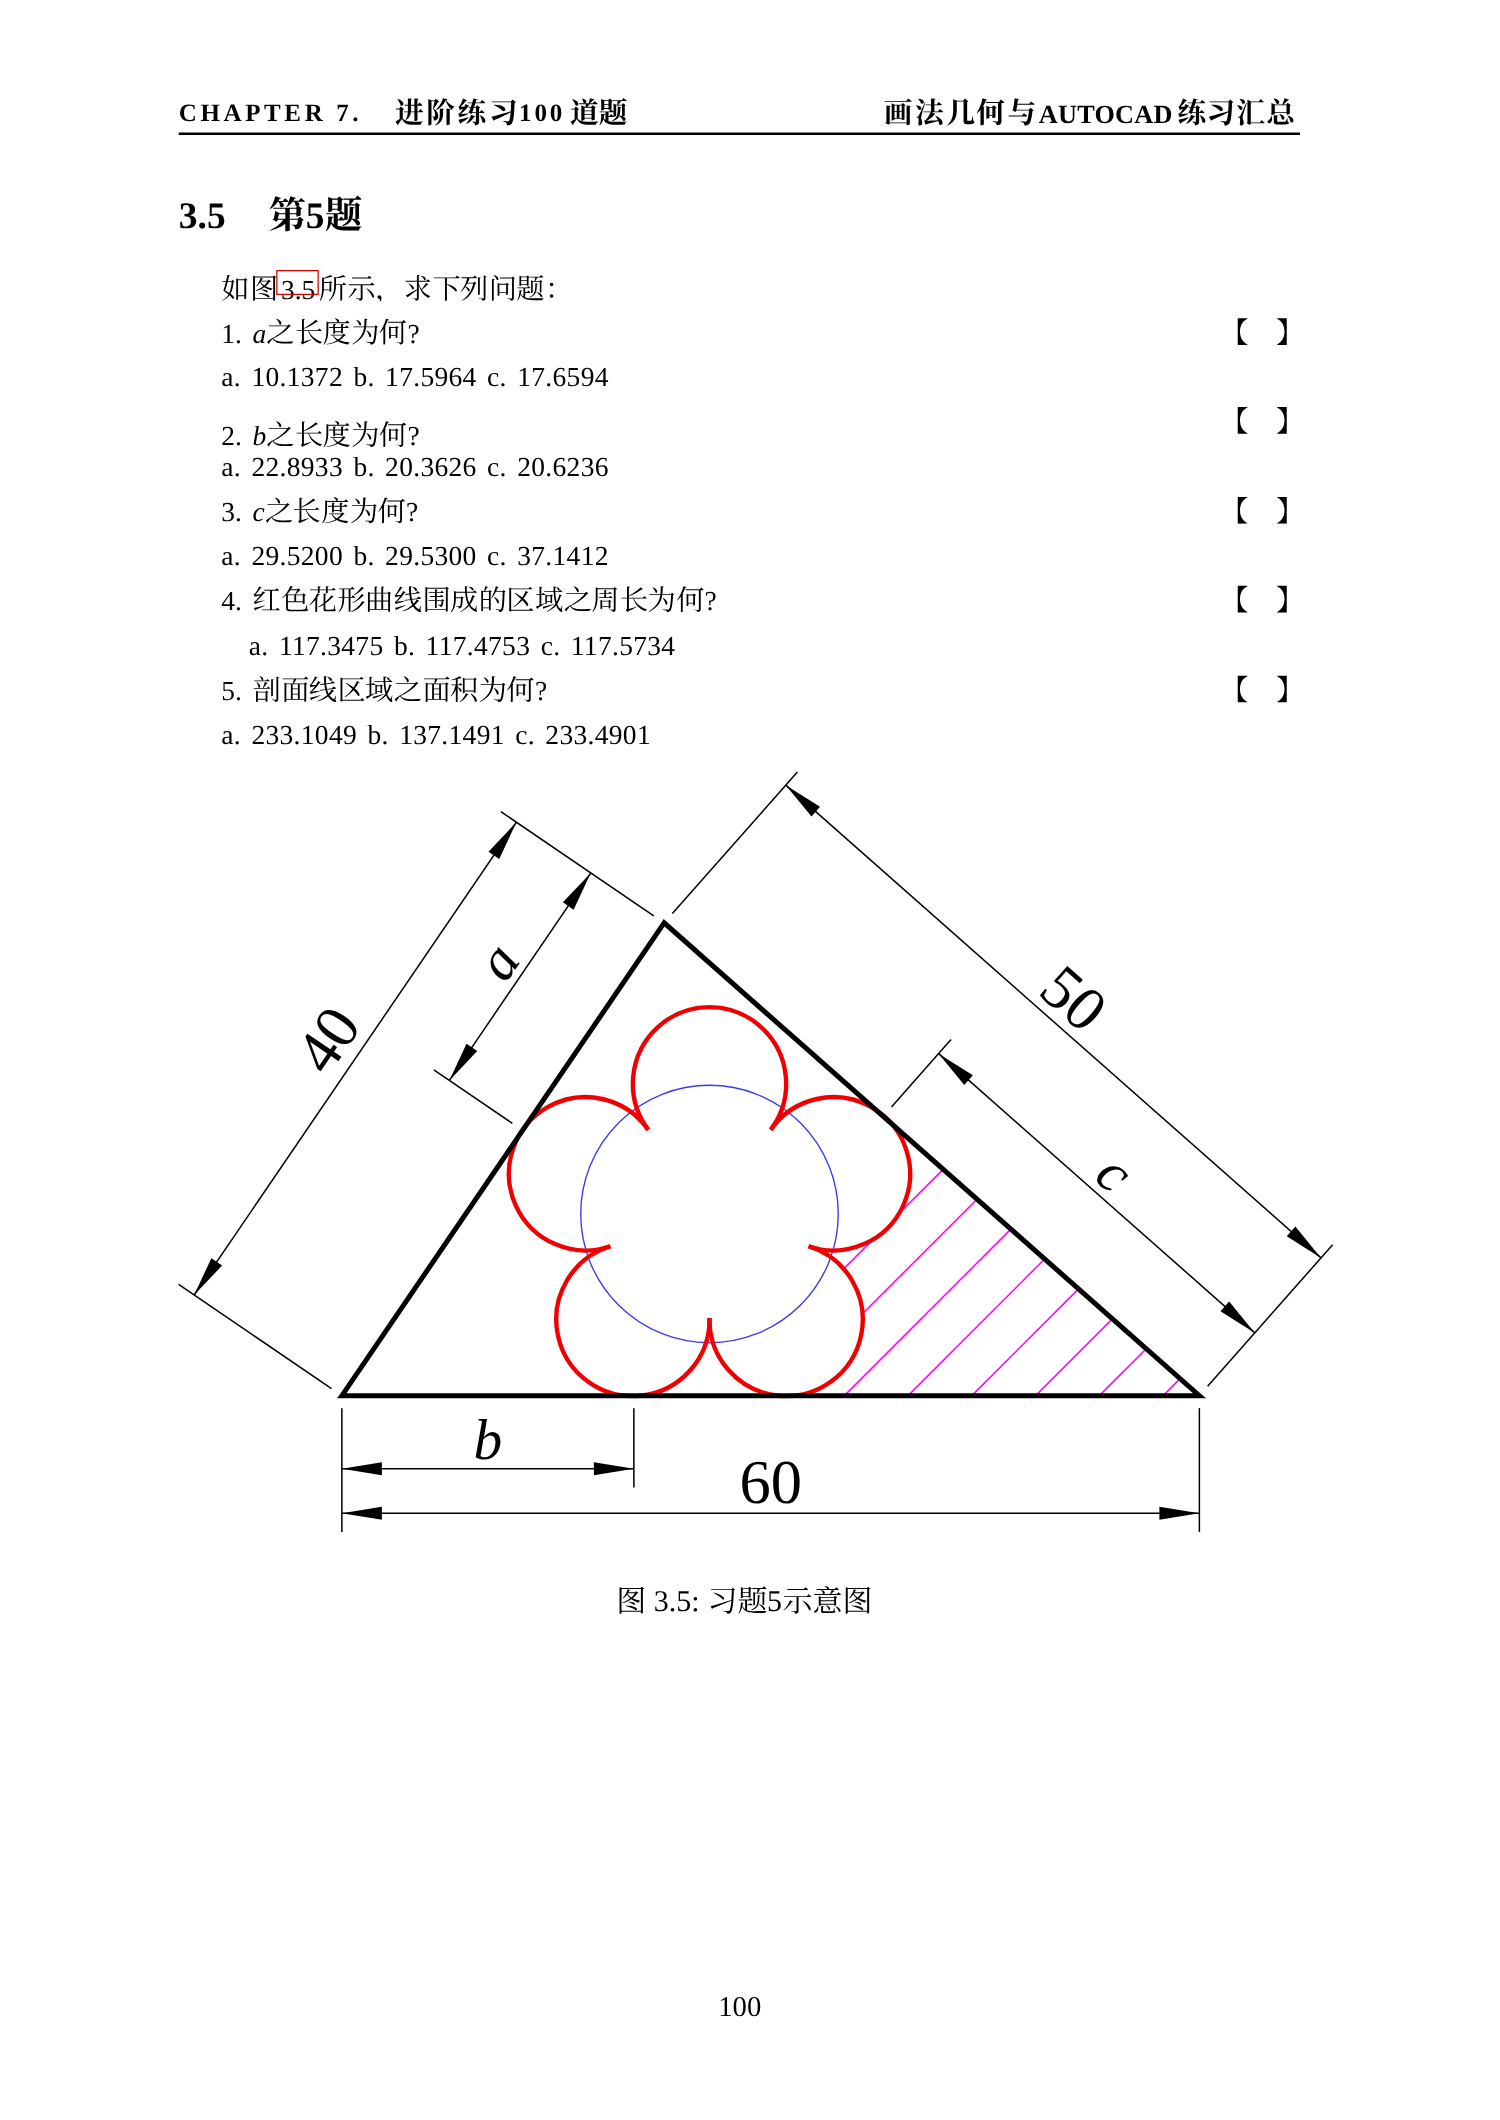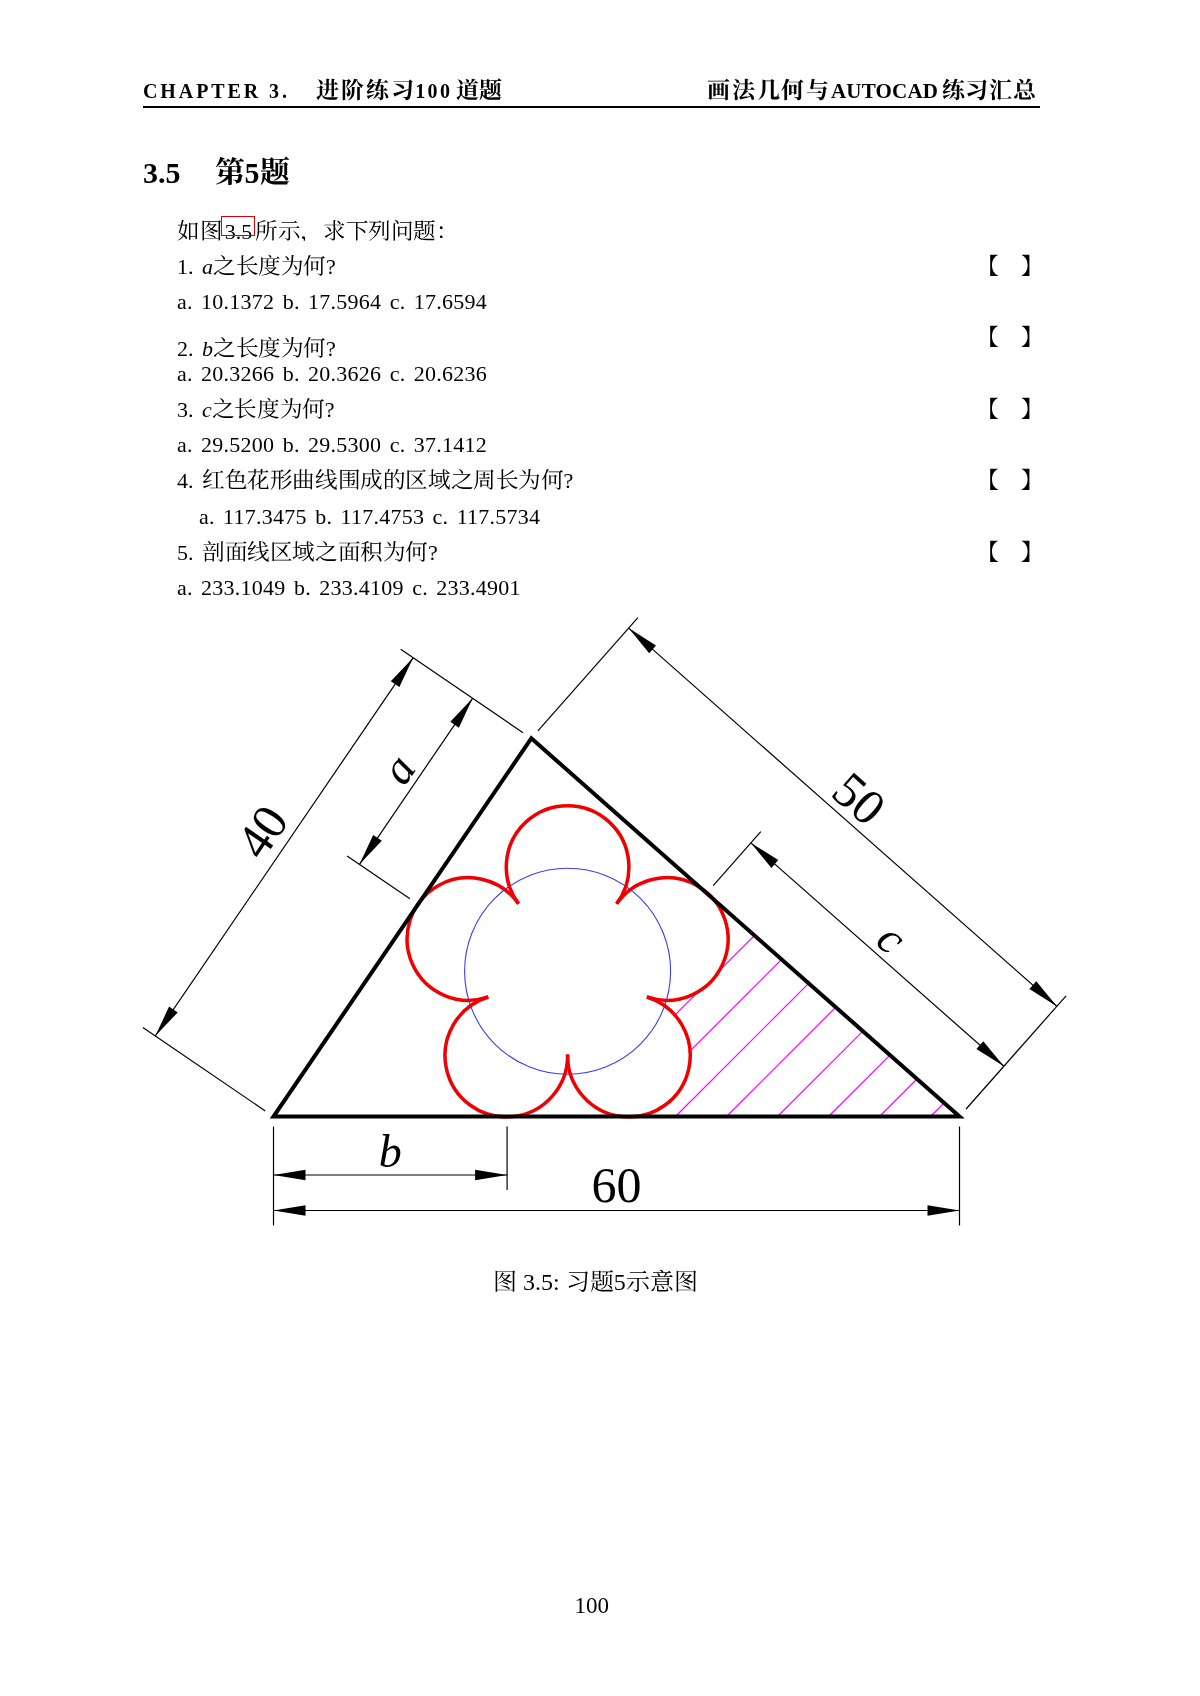--- a/index.html
+++ b/index.html
@@ -170,21 +170,21 @@
       </symbol>
 <symbol id="b9898" viewBox="0 0 1000 1000">
         <path d="M193 419V396H338V429H357C374 429 395 424 412 419L363 485H28L36 514H233V782C210 766 189 746 171 720C180 682 185 644 188 607C212 604 222 594 224 578L85 570C92 694 79 854 25 957L34 968C99 914 138 839 161 759C234 911 352 949 565 949C643 949 834 949 908 949C910 904 931 863 975 853V841C879 843 659 843 568 843C475 843 400 840 339 826V680H500C511 680 520 677 523 669H528C567 669 605 647 605 639V278H810V645C785 637 756 632 722 629C747 557 749 467 753 357C776 357 786 348 790 336L659 308C658 580 661 715 462 807L471 824C614 785 683 727 716 645C766 687 825 752 849 807C939 850 990 716 839 655C869 651 904 635 905 629V289C922 286 934 279 940 272L846 201L801 249H681C713 216 749 168 778 125H947C961 125 972 120 975 109C933 71 863 17 863 16L803 96H488L496 125H653C652 165 649 215 647 249H609L514 209V491C483 462 439 426 425 415C438 410 447 405 447 402V144C469 139 484 130 490 122L379 38L327 96H198L86 51V454H102C146 454 193 429 193 419ZM427 573 370 652H339V514H495C503 514 510 512 514 508V651C478 616 427 573 427 573ZM193 368V262H338V368ZM193 234V124H338V234Z"></path>
       </symbol>
 <symbol id="b6CD5" viewBox="0 0 1000 1000">
         <path d="M97 668C86 668 51 668 51 668V687C73 689 90 693 104 703C128 719 133 813 115 918C122 956 146 970 169 970C218 970 251 936 252 886C255 797 214 761 213 707C212 680 220 643 229 608C243 550 318 305 361 172L345 168C149 607 149 607 127 646C116 667 112 668 97 668ZM38 271 30 277C65 311 106 368 119 418C222 484 304 286 38 271ZM121 44 113 51C148 88 191 148 205 203C312 273 401 68 121 44ZM820 159 756 241H676V74C703 70 711 60 713 46L558 33V241H362L370 270H558V484H293L301 512H543C509 604 415 751 349 799C338 807 313 813 313 813L370 951C379 947 388 940 396 929C568 888 710 849 808 820C825 859 839 899 846 937C972 1035 1068 772 712 634L702 639C734 683 768 737 795 793C647 803 507 810 411 814C506 754 615 660 675 588C694 589 706 582 710 572L579 512H957C972 512 983 507 985 496C940 455 865 396 865 396L798 484H676V270H907C921 270 932 265 935 254C892 215 820 159 820 159Z"></path>
       </symbol>
 </defs>
 </svg>
 
-<div class="line hdr" style="left:143px;top:78px;"><b style="letter-spacing:2.9px">CHAPTER 3.</b></div>
+<div class="line hdr" style="left:143px;top:78px;"><b style="letter-spacing:2.9px">CHAPTER 7.</b></div>
 <div class="line" style="left:315.5px;top:78px;"><span class="mr2"><svg class="k kh" viewBox="0 0 1000 1000">
         <use href="#b8FDB"></use>
       </svg><svg class="k kh" viewBox="0 0 1000 1000">
         <use href="#b9636"></use>
       </svg><svg class="k kh" viewBox="0 0 1000 1000">
         <use href="#b7EC3"></use>
       </svg><svg class="k kh" viewBox="0 0 1000 1000">
         <use href="#b4E60"></use>
       </svg></span></div>
 <div class="line hdn" style="left:415.3px;top:78px;text-align:right;"><b style="letter-spacing:2.3px">100</b></div>
@@ -284,21 +284,21 @@
       <use href="#u4F55"></use>
     </svg>?</div>
 
 <div class="line" style="left:976px;top:325.0px;"><svg class="k" viewBox="0 0 1000 1000">
       <use href="#b3010"></use>
     </svg></div>
 <div class="line" style="left:1021px;top:325.0px;"><svg class="k" viewBox="0 0 1000 1000">
       <use href="#b3011"></use>
     </svg></div>
 
-<div class="line ans" style="left:177px;top:360.75px;">a. 20.3266 b. 20.3626 c. 20.6236</div>
+<div class="line ans" style="left:177px;top:360.75px;">a. 22.8933 b. 20.3626 c. 20.6236</div>
 
 <div class="line" style="left:177px;top:396.5px;text-align:center;">3. <i style="margin-left:3px">c</i><svg class="k" viewBox="0 0 1000 1000">
       <use href="#u4E4B"></use>
     </svg><svg class="k" viewBox="0 0 1000 1000">
       <use href="#u957F"></use>
     </svg><svg class="k" viewBox="0 0 1000 1000">
       <use href="#u5EA6"></use>
     </svg><svg class="k" viewBox="0 0 1000 1000">
       <use href="#u4E3A"></use>
     </svg><svg class="k" viewBox="0 0 1000 1000">
@@ -379,21 +379,21 @@
         <use href="#u4F55"></use>
       </svg></span>?</div>
 
 <div class="line" style="left:976px;top:539.5px;"><svg class="k" viewBox="0 0 1000 1000">
       <use href="#b3010"></use>
     </svg></div>
 <div class="line" style="left:1021px;top:539.5px;"><svg class="k" viewBox="0 0 1000 1000">
       <use href="#b3011"></use>
     </svg></div>
 
-<div class="line ans" style="left:177px;top:575.25px;">a. 233.1049 b. 233.4109 c. 233.4901</div>
+<div class="line ans" style="left:177px;top:575.25px;">a. 233.1049 b. 137.1491 c. 233.4901</div>
 
 <div class="line cap" style="left:493px;top:1267.5px;"><svg class="k kc" viewBox="0 0 1000 1000">
       <use href="#u56FE"></use>
     </svg> 3.5: <svg class="k kc" viewBox="0 0 1000 1000">
       <use href="#u4E60"></use>
     </svg><svg class="k kc" viewBox="0 0 1000 1000">
       <use href="#u9898"></use>
     </svg>5<svg class="k kc" viewBox="0 0 1000 1000">
       <use href="#u793A"></use>
     </svg><svg class="k kc" viewBox="0 0 1000 1000">

